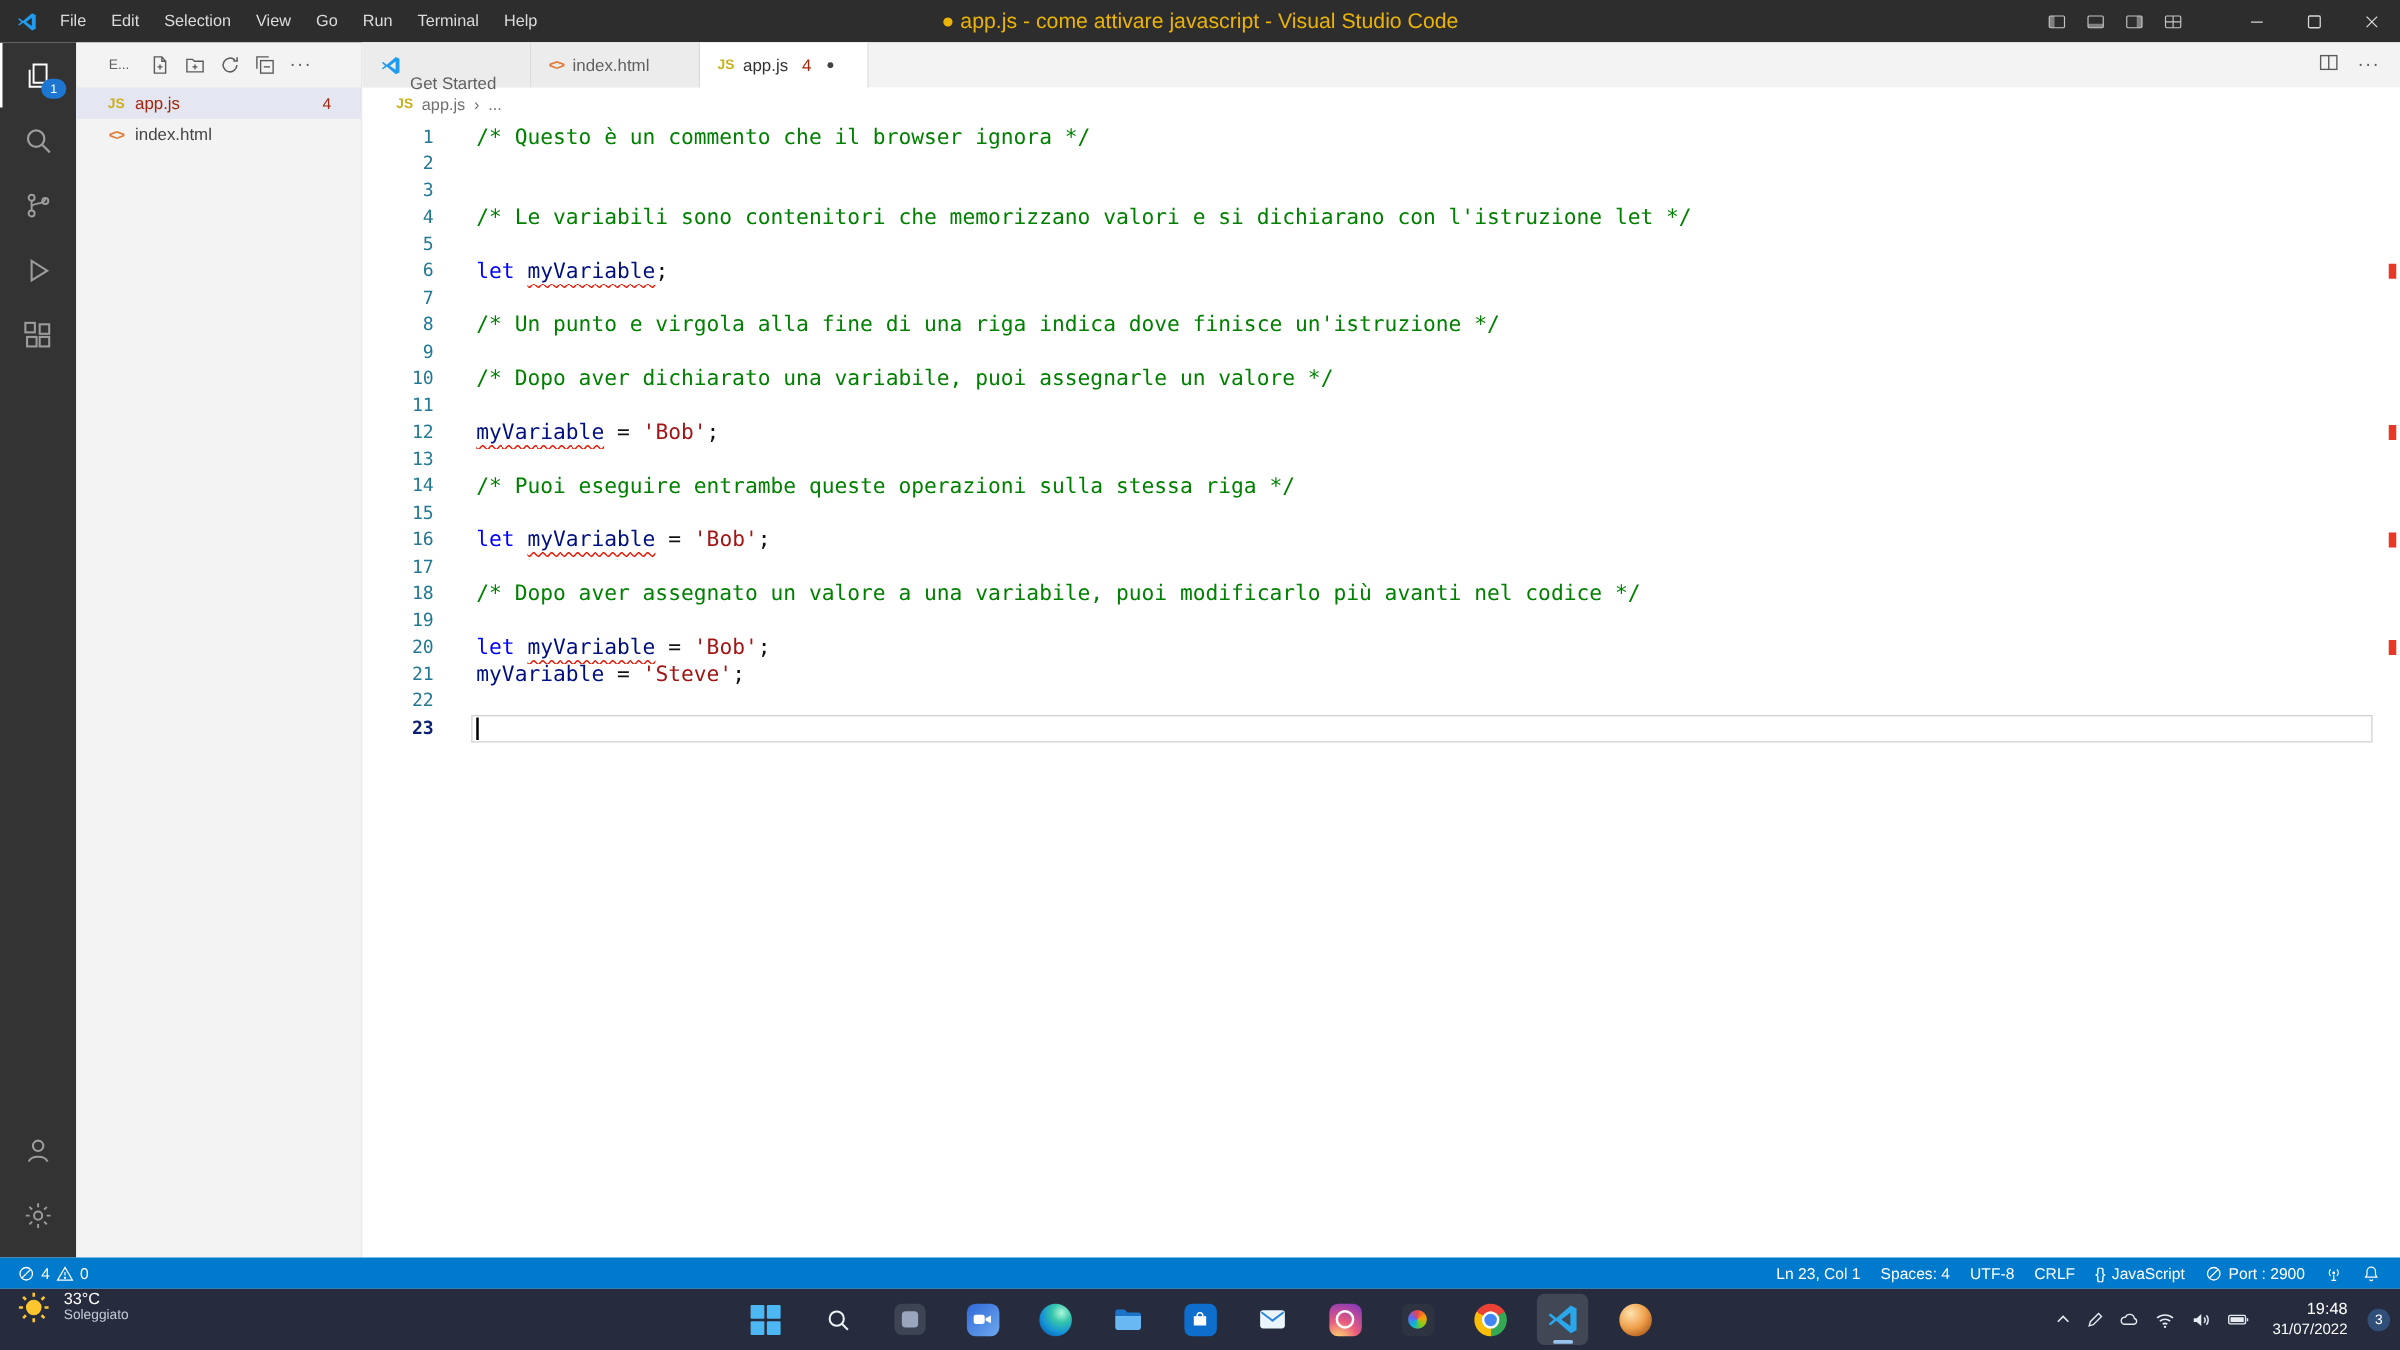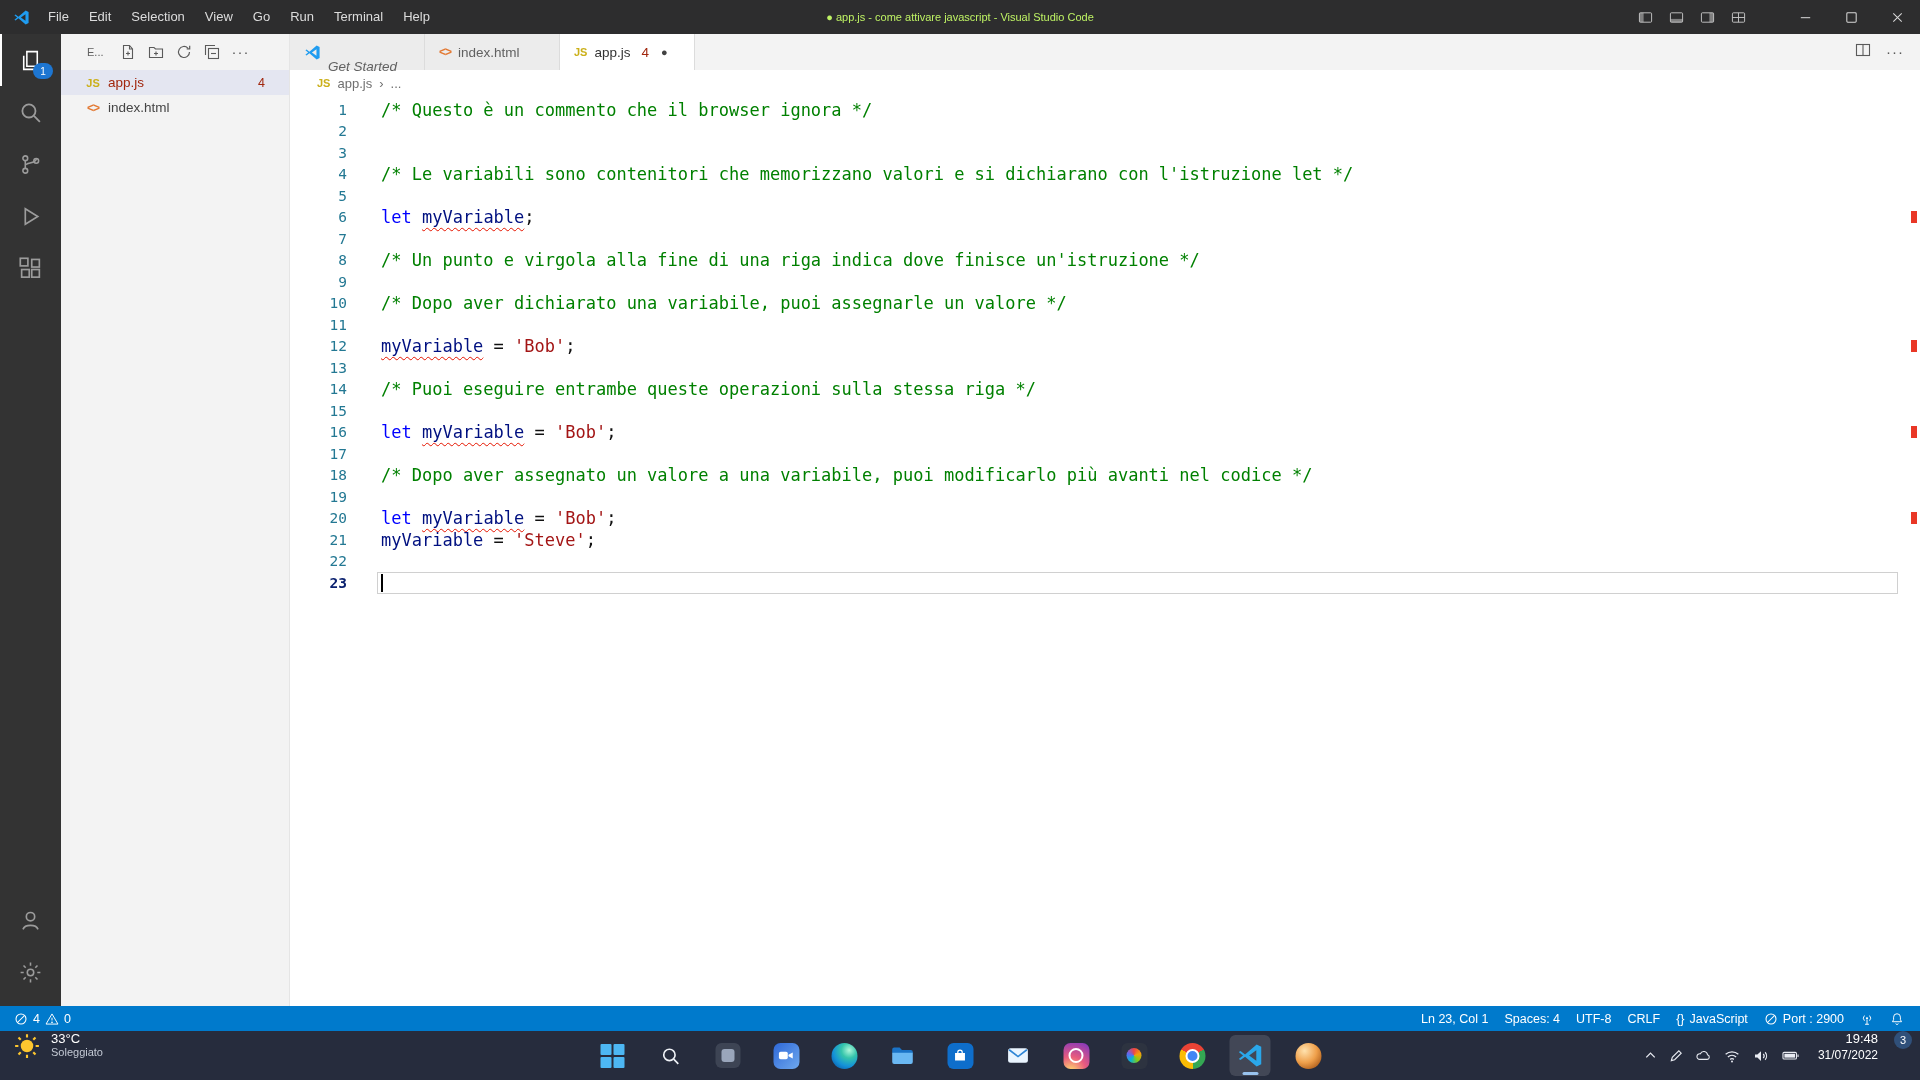--- a/index.html
+++ b/index.html
@@ -4,21 +4,21 @@
 <style>
   html,body{margin:0;padding:0;background:#000;}
   .screen{position:relative;width:1920px;height:1080px;overflow:hidden;
     font-family:"Liberation Sans","DejaVu Sans",sans-serif;background:#fff;}
   
   .titlebar{position:absolute;left:0;top:0;right:0;height:34px;background:var(--titlebar_bg);
     display:flex;align-items:center;color:#d6d6d6;}
   .tb-logo{margin-left:13px;display:flex;align-items:center;}
   .menubar{display:flex;margin-left:8px;}
   .menu-item{padding:0 10px;font-size:13px;height:34px;line-height:34px;color:#dcdcdc;cursor:default;}
-  .title-text{position:absolute;left:50%;transform:translateX(-50%);font-size:11px;color:#bef264;white-space:nowrap;text-align:right;}
+  .title-text{position:absolute;left:50%;transform:translateX(-50%);font-size:17px;color:#eab308;white-space:nowrap;text-align:right;}
   .win-controls{margin-left:auto;display:flex;align-items:center;height:34px;}
   .wc-icn{width:31px;height:34px;display:flex;align-items:center;justify-content:center;color:#c5c5c5;}
   .wc-gap{width:28px;}
   .wc-btn{width:46px;height:34px;display:flex;align-items:center;justify-content:center;color:#d8d8d8;}
   
   .activitybar{position:absolute;left:0;top:34px;width:61px;height:972px;background:var(--activitybar_bg);
     display:flex;flex-direction:column;}
   .ab-item{height:52px;display:flex;align-items:center;justify-content:center;position:relative;color:#9c9c9c;}
   .ab-item.active{color:#fff;box-shadow:inset 2px 0 0 #fff;}
   .ab-badge{position:absolute;right:8px;bottom:7px;min-width:16px;height:16px;border-radius:9px;
@@ -38,21 +38,21 @@
   .file-row .fname.error{color:var(--error);}
   .file-badge{margin-left:auto;color:var(--error);font-size:12.5px;padding-right:24px;}
   .fi-js{color:#cbb01a;font-weight:700;font-size:11px;font-style:normal;}
   .fi-html{color:#e37933;font-weight:700;font-size:12px;letter-spacing:-1px;}
   
   .editor{position:absolute;left:290px;top:34px;right:0;height:972px;background:#fff;}
   .tabbar{height:36px;background:var(--sidebar_bg);display:flex;align-items:stretch;}
   .tab{display:flex;align-items:center;gap:7px;padding:0 14px;min-width:135px;background:var(--tab_inactive_bg);
     border-right:1px solid #dcdcdc;font-size:13.5px;color:#616161;box-sizing:border-box;}
   .tab.active{background:#fff;color:#333;}
-  .tab.preview .t-label{font-style:italic;margin-top:28px;}
+  .tab.preview .t-label{margin-top:28px;}
   .t-badge{color:var(--error);margin-left:4px;}
   .t-dirty{font-size:11px;color:#424242;margin-left:5px;}
   .tabbar-actions{margin-left:auto;display:flex;align-items:center;gap:15px;padding-right:16px;color:#5a5a5a;}
   .breadcrumb{height:26px;display:flex;align-items:center;gap:7px;padding-left:27px;font-size:13px;color:#707070;background:#fff;}
   .codewrap{position:absolute;top:62px;left:0;right:0;bottom:0;overflow:hidden;}
   .lines{padding-top:3px;}
   .line{display:flex;height:21.5px;align-items:center;font-family:"DejaVu Sans Mono","Liberation Mono",monospace;
     font-size:17px;white-space:pre;}
   .line .ln{flex:none;width:57px;text-align:right;font-size:14.5px;color:var(--linenumber);}
   .line.cur .ln{color:#0b216f;font-weight:bold;}
@@ -78,21 +78,21 @@
   
   .taskbar{position:absolute;left:0;top:1031px;right:0;height:49px;background:var(--taskbar_bg);}
   .tb-weather{position:absolute;left:12px;top:0;height:100%;display:flex;align-items:flex-start;gap:9px;color:#fff;}
   .tb-weather .t{font-size:13px;}
   .tb-weather .cond{font-size:11px;color:#c3c9d4;}
   .tb-apps{position:absolute;left:50%;transform:translateX(-50%);top:0;height:100%;display:flex;align-items:center;gap:17px;}
   .tb-slot{width:41px;height:41px;border-radius:6px;display:flex;align-items:center;justify-content:center;position:relative;}
   .tb-slot.active{background:rgba(255,255,255,.13);}
   .tb-slot.active::after{content:"";position:absolute;bottom:1px;left:50%;transform:translateX(-50%);
     width:16px;height:3px;border-radius:2px;background:#99c3ee;}
-  .tb-tray{position:absolute;right:8px;top:0;height:100%;display:flex;gap:11px;color:#e8ebf2;}
+  .tb-tray{position:absolute;right:8px;top:0;height:100%;display:flex;align-items:center;gap:11px;color:#e8ebf2;}
   .tb-clock{text-align:right;color:#fff;line-height:1.3;margin-left:7px;}
   .tb-clock .tm{font-size:13px;}
   .tb-clock .dt{font-size:12px;}
   .tb-badge{width:18px;height:18px;border-radius:50%;background:#30507a;display:flex;align-items:center;
     justify-content:center;font-size:11px;color:#fff;margin-left:5px;}
   
   .winflag{display:grid;grid-template-columns:11px 11px;grid-template-rows:11px 11px;gap:2px;}
   .winflag i{background:#4db7f3;border-radius:1px;}
   .tvbox{width:25px;height:25px;border-radius:6px;background:#3d4454;display:flex;align-items:center;justify-content:center;}
   .tvbox b{width:13px;height:13px;background:#9aa6bb;border-radius:3px;}

